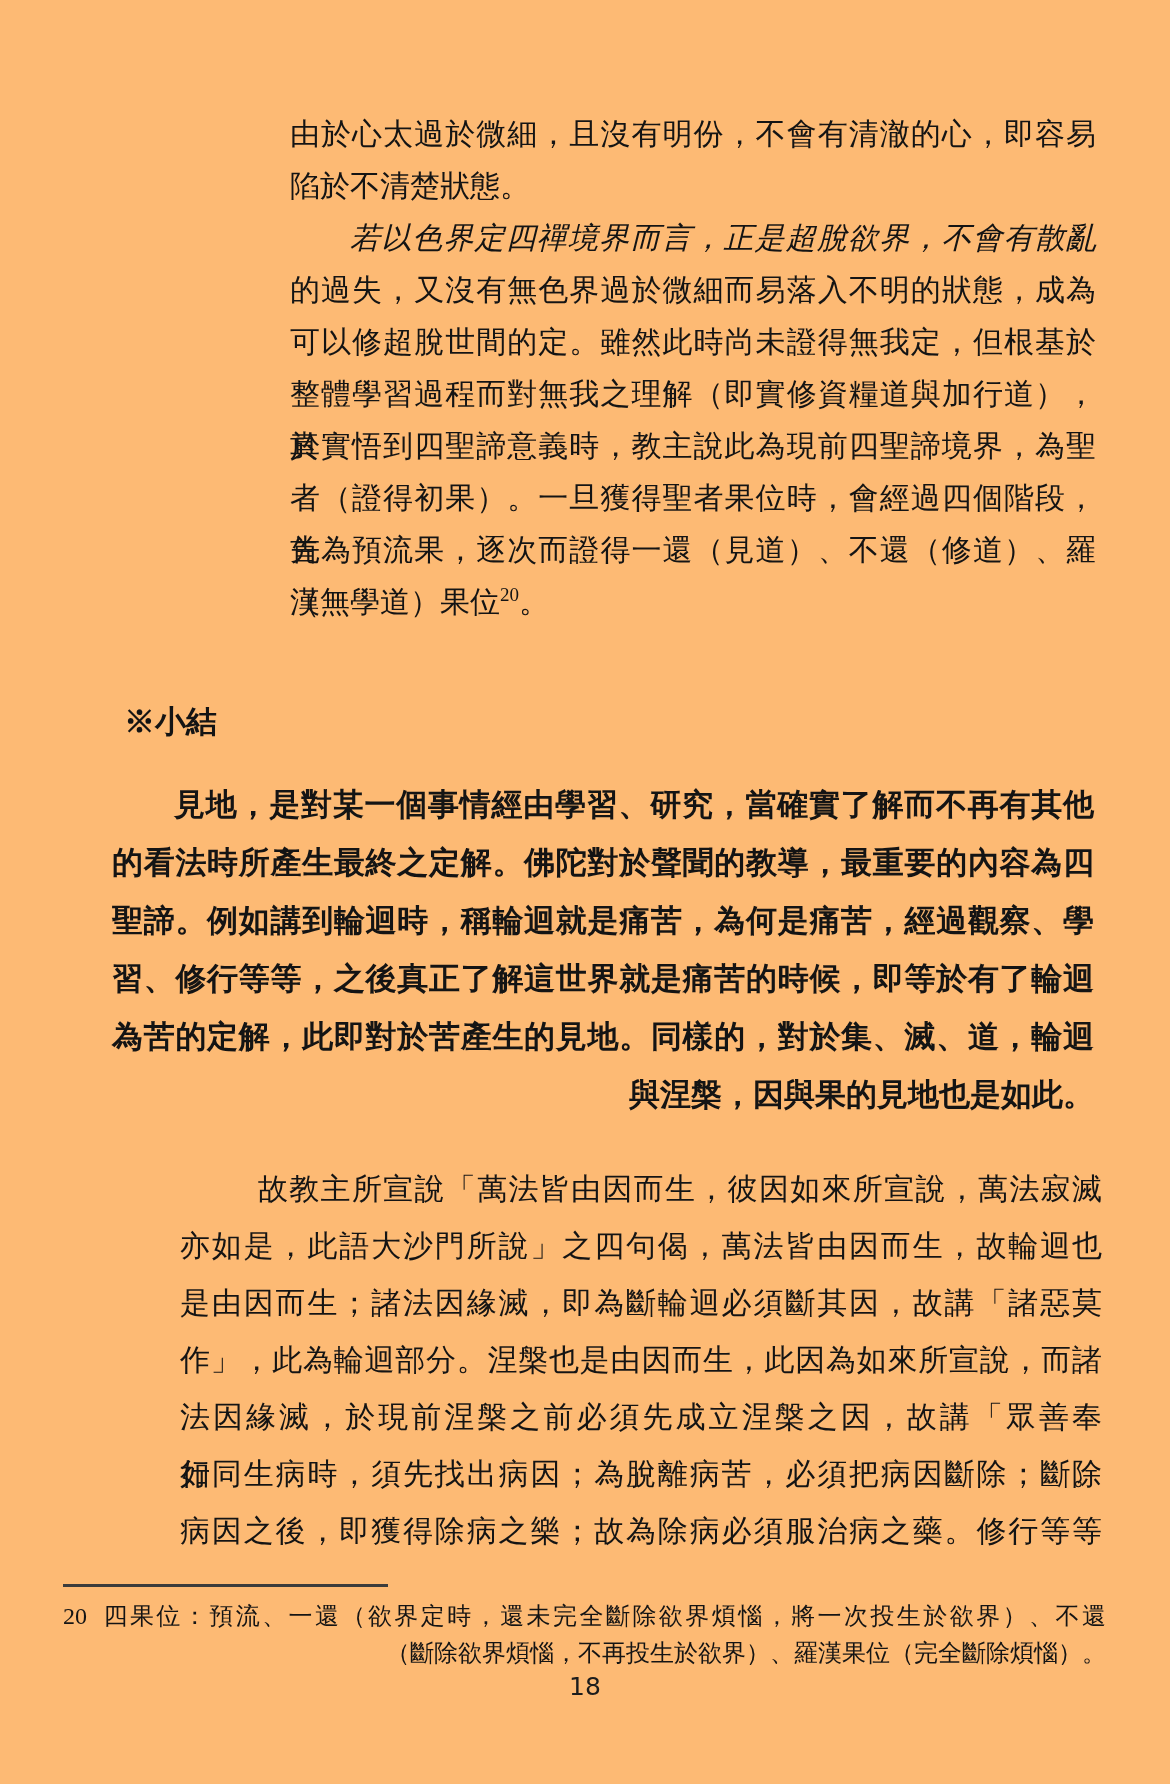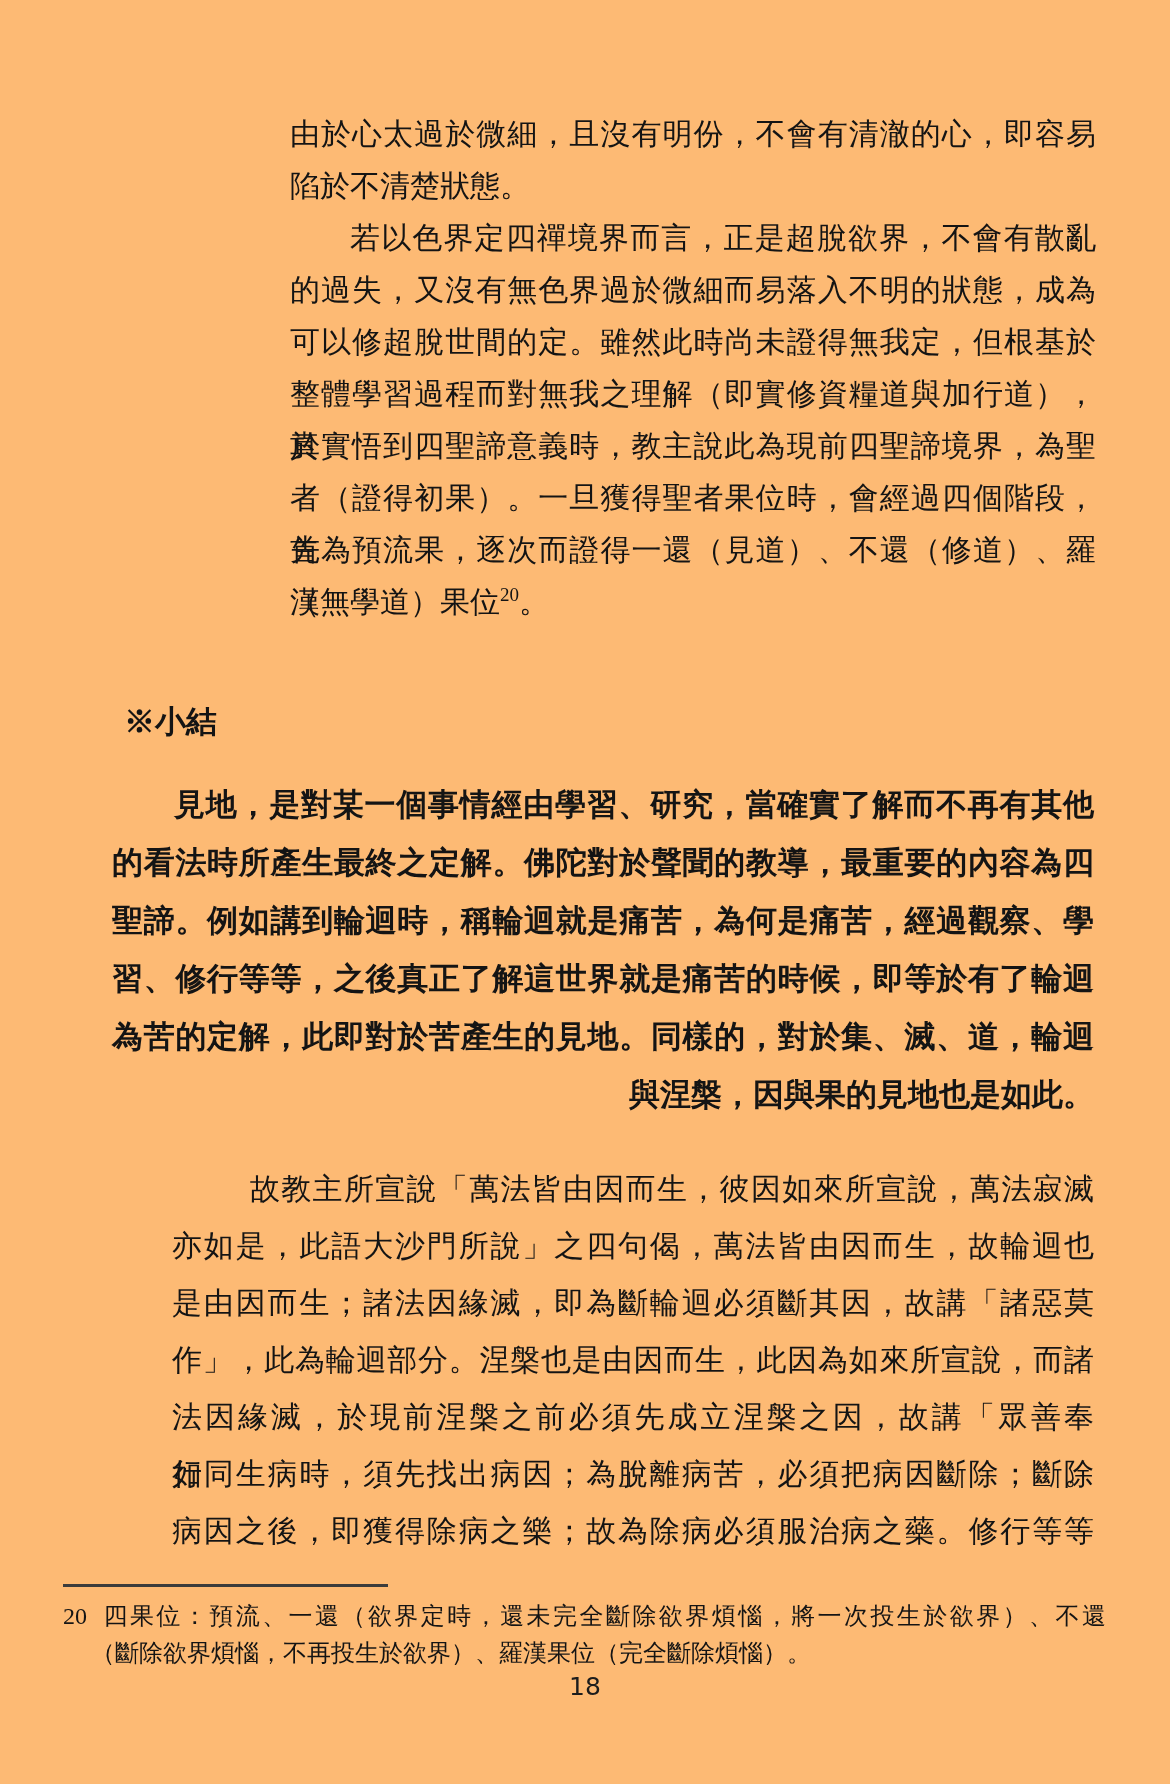--- a/index.html
+++ b/index.html
@@ -16,39 +16,39 @@
   
   .j  { white-space: normal; text-align: justify; text-align-last: justify; -moz-text-align-last: justify; }
   .last { text-align: left; }
 
   
   .q1 {
     position: absolute; left: 290px; top: 108px; width: 806px;
     font-size: 30px; line-height: 52px;
   }
   .q1 .ln { height: 52px; }
-  .q1 .ind { padding-left: 60px; }
+  .q1 .ind { padding-left: 60px; font-style: italic; }
 
   
   .heading {
     position: absolute; left: 112px; top: 690px; margin: 12px;
     font-size: 31px; font-weight: 700; line-height: 40px;
   }
 
   
   .summary {
     position: absolute; left: 112px; top: 776px; width: 982px;
     font-size: 31px; font-weight: 700; line-height: 58px;
   }
   .summary .ln { height: 58px; text-align: right; }
   .summary .ind { padding-left: 62px; }
 
   
   .q2 {
-    position: absolute; left: 172px; top: 1160px; width: 922px;
+    position: absolute; left: 180px; top: 1160px; width: 922px;
     font-size: 30px; line-height: 57px;
   }
   .q2 .ln { height: 57px; }
   .q2 .ind2 { padding-left: 78px; }
 
   sup.fref {
     font-size: 19px; line-height: 0; vertical-align: super;
     font-family: "Liberation Serif", "DejaVu Serif", serif;
   }
 
@@ -56,21 +56,21 @@
   .fnrule {
     position: absolute; left: 63px; top: 1584px; width: 325px; height: 0;
     border-top: 3px solid #3c3c3c;
   }
   .footnote {
     position: absolute; left: 63px; top: 1598px; width: 1043px;
     font-size: 24px; line-height: 37px;
   }
   .footnote .ln { height: 37px; }
   .fnmark { margin-right: 14px; }
-  .fl2 { padding-left: 28px; }
+  .fl2 { padding-left: 28px; text-align: right; }
 
   .pagenum {
     position: absolute; left: 0; top: 1672px; width: 1170px;
     text-align: center; font-size: 25px;
     font-family: "DejaVu Sans", "Liberation Sans", sans-serif;
     color: #1c1c1c;
   }
 </style>
 </head>
 <body>

